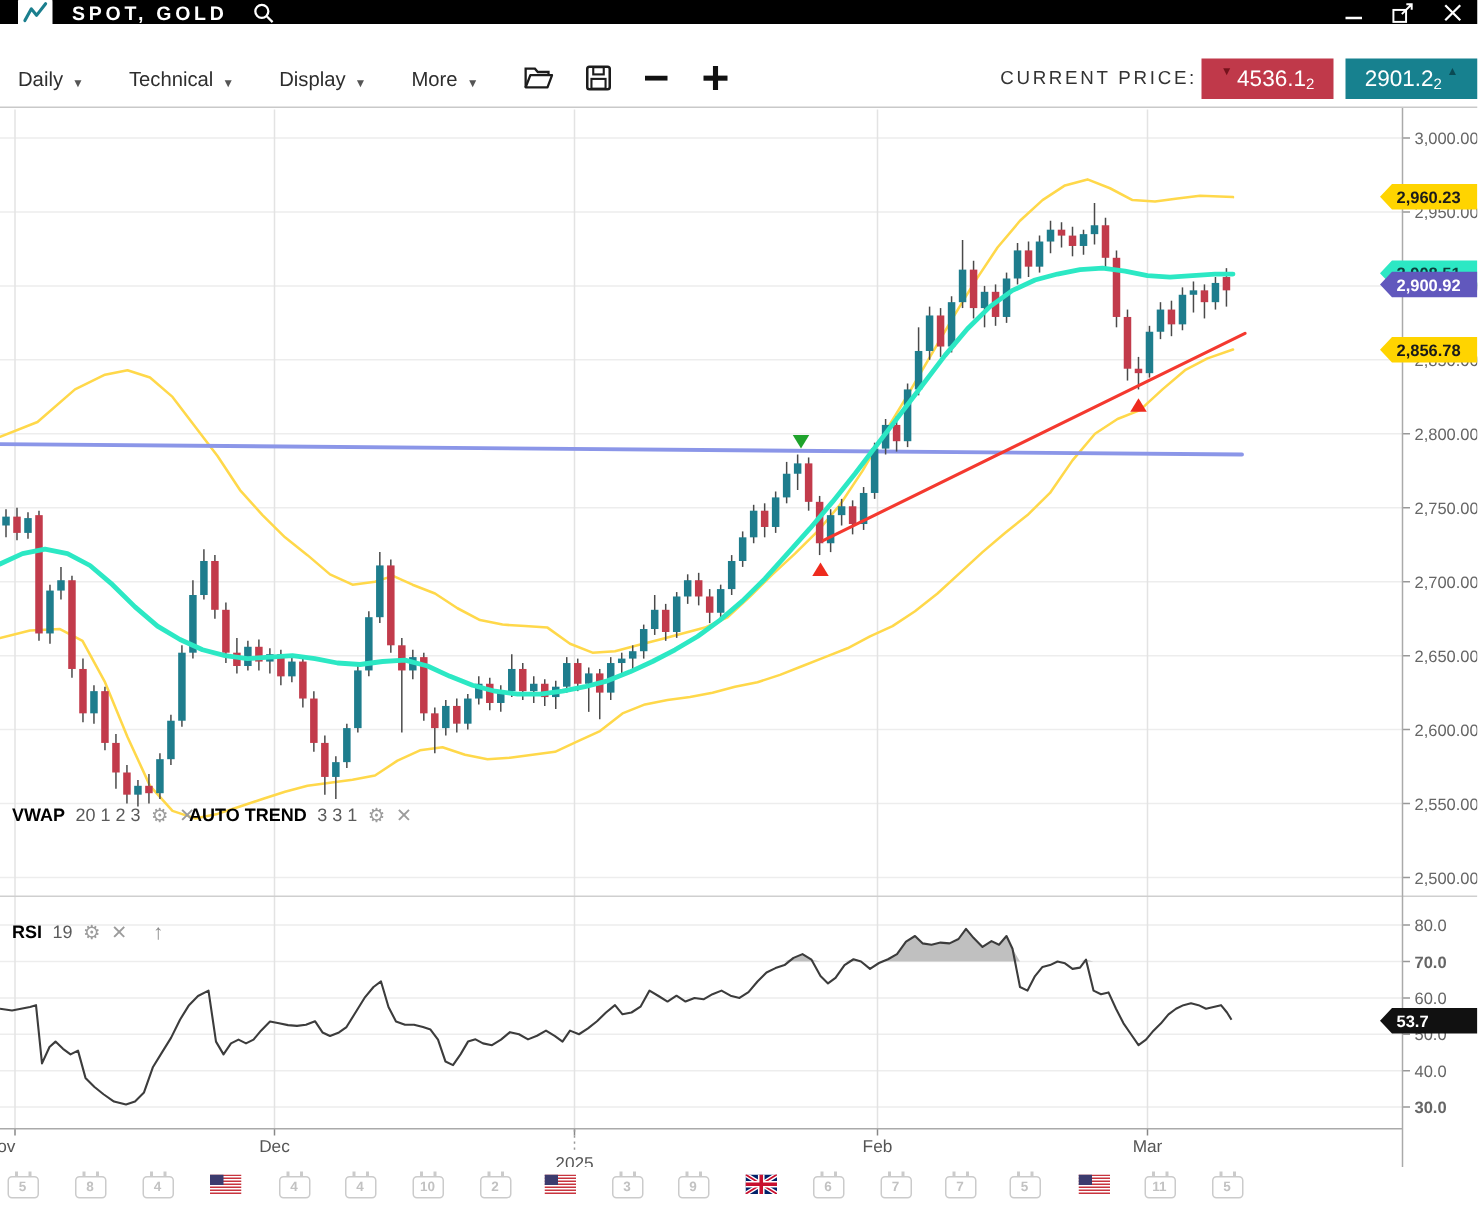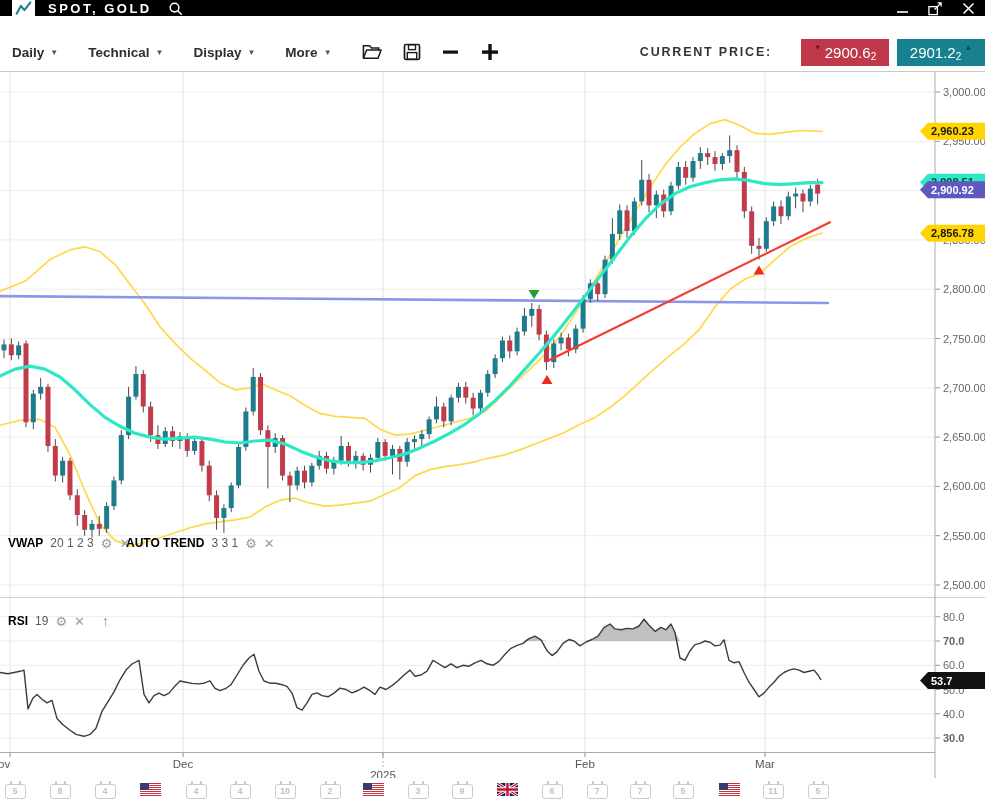--- a/index.html
+++ b/index.html
@@ -8,24 +8,24 @@
   
   .titlebar{position:absolute;left:0;top:0;width:100%;height:16px;background:#000;display:flex;align-items:center;box-sizing:border-box;padding:0 10px;z-index:10}
   .logo{width:23px;height:23px;background:#fff;border-radius:4px;display:flex;align-items:center;justify-content:center;margin-left:2px;flex:0 0 auto}
   .tb-title{color:#fff;font-size:13px;font-weight:bold;letter-spacing:2.5px;margin-left:13px;white-space:nowrap}
   .tb-search{margin-left:15px;display:flex;align-items:center}
   .tb-spacer{flex:1}
   .winbtn{color:#fff;margin-left:18px;display:flex;align-items:center;font-size:14px}
 
   
   .toolbar{position:absolute;left:0;top:33px;width:100%;height:39px;background:#fff;border-bottom:1px solid #c9c9c9;display:flex;align-items:center;box-sizing:border-box;padding-left:12px;z-index:10}
-  .menu{display:flex;align-items:center;margin-right:30px;font-size:13.5px;font-weight:bold;color:#2e2e2e;white-space:nowrap}
+  .menu{display:flex;align-items:flex-end;margin-right:30px;font-size:13.5px;font-weight:normal;color:#2e2e2e;white-space:nowrap}
   .menu .car{font-size:8px;color:#555;margin-left:6px}
   .tbtn{margin-right:21px;display:flex;align-items:center}
-  .cp-label{margin-left:auto;font-size:12.5px;font-weight:bold;letter-spacing:1.8px;color:#333;margin-right:29px;white-space:nowrap}
+  .cp-label{margin-left:auto;font-size:12.5px;font-weight:normal;letter-spacing:1.8px;color:#333;margin-right:3px;white-space:nowrap}
   .badge{height:27px;display:flex;align-items:center;justify-content:center;color:#fff;font-size:15px;width:88px;flex:0 0 auto}
   .badge.red{background:#c0394a;margin-right:8px}
   .badge.teal{background:#17818f}
   .badge .sub{font-size:10px;align-self:flex-end;padding-bottom:4px}
   .badge .arr{font-size:8px;position:relative;top:-5px}
   .badge .arr.down{color:#76121c;margin-right:3px}
   .badge .arr.up{color:#0a4a54;margin-left:3px}
 
   
   #chart{position:absolute;left:0;top:72px;font-family:"Liberation Sans",sans-serif}
@@ -116,21 +116,21 @@
   </span>
   <span class="tbtn">
     <svg width="20" height="20" viewBox="0 0 20 20">
         <rect x="2" y="8.4" width="16" height="3.4" fill="#111"></rect>
         <rect x="8.3" y="2" width="3.4" height="16" fill="#111"></rect>
       </svg>
   </span>
   <span class="cp-label">CURRENT PRICE:</span>
   <span class="badge red">
     <span class="arr down">▼</span>
-    <span>2900.6</span>
+    <span>4536.1</span>
       <span class="sub">2</span>
   </span>
   <span class="badge teal">
     <span>2901.2</span>
       <span class="sub">2</span>
     <span class="arr up">▲</span>
   </span>
 </div>
 
 <svg id="chart" width="985" height="706" viewBox="0 72 985 706">

